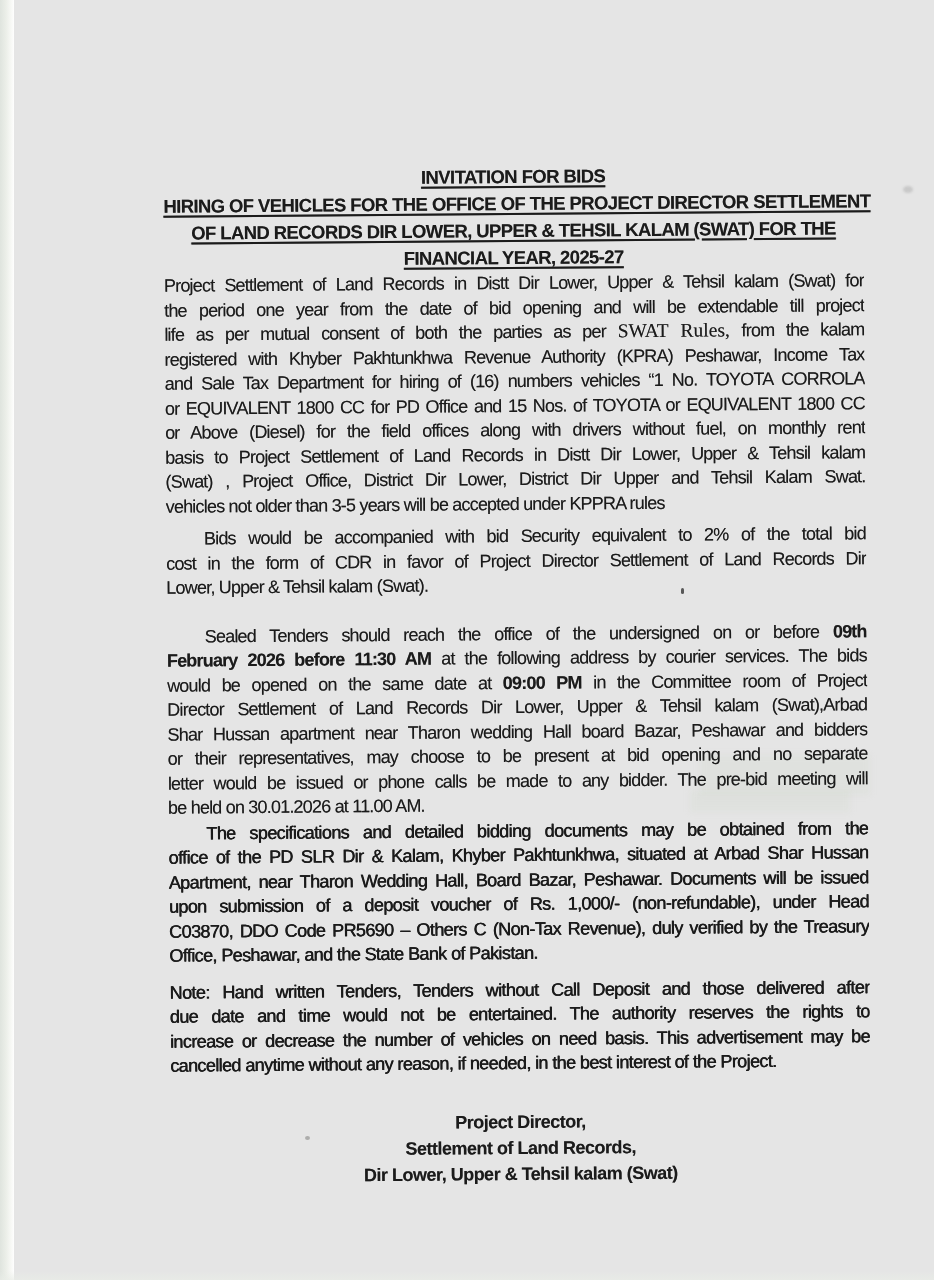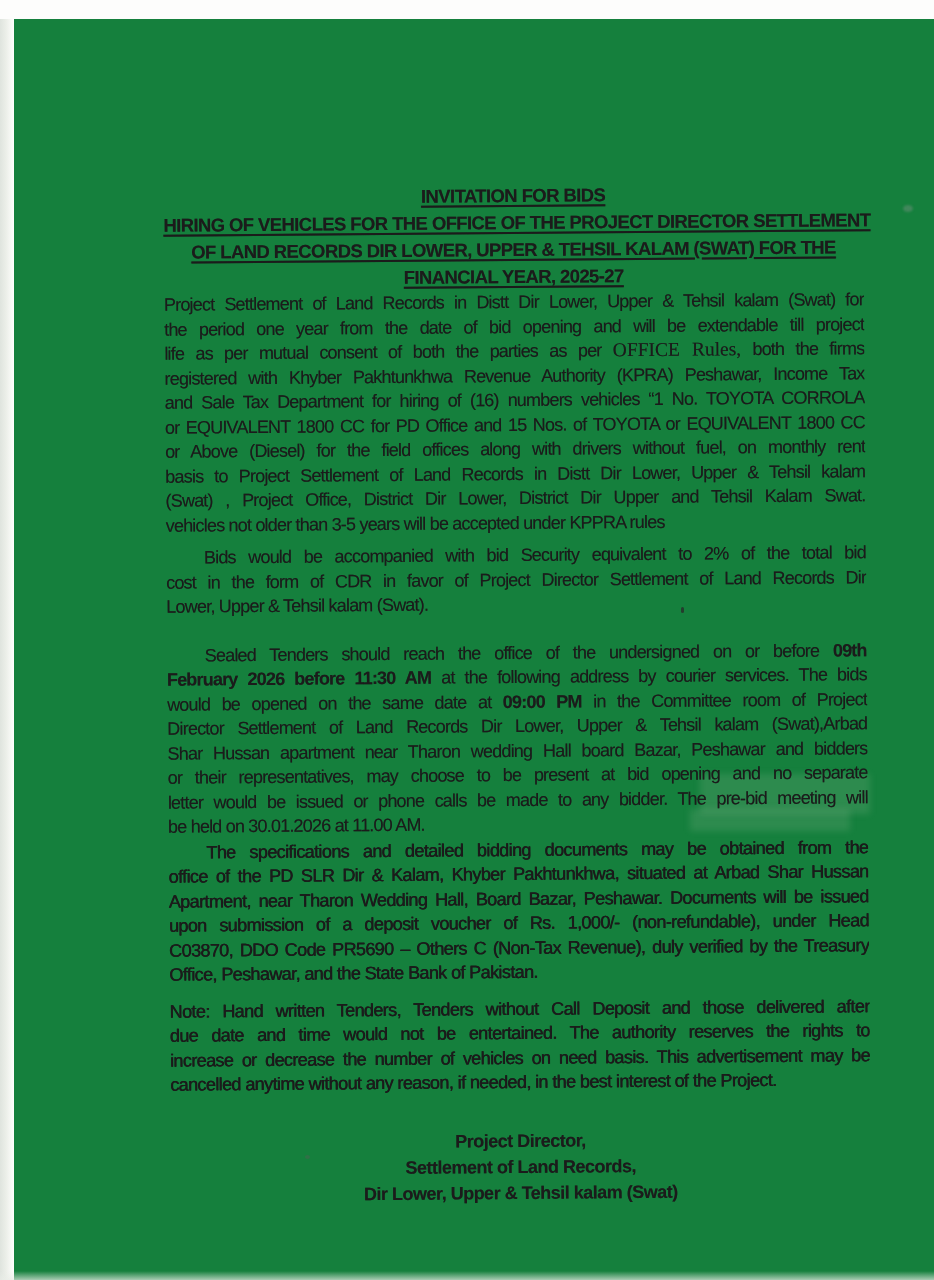--- a/index.html
+++ b/index.html
@@ -1,21 +1,21 @@
 <!DOCTYPE html>
 <html><head>
 <meta charset="utf-8">
 <style>
   html,body{margin:0;padding:0;}
   body{
     width:934px;height:1280px;overflow:hidden;position:relative;
     background:#fdfdfc;
     font-family:"Liberation Sans",sans-serif;
   }
-  .page{position:absolute;inset:0;background:#15803d;margin-top:19px;}
+  .page{position:absolute;inset:0;background:#e5e5e5;}
   .edge-left{
     position:absolute;left:0;top:0;width:14px;height:1280px;
     background:linear-gradient(90deg,#dfe4de 0%,#ecefe9 45%,#f8f9f6 80%,#fefefe 100%);
   }
   .edge-bottom{
     position:absolute;left:0;bottom:0;width:934px;height:9px;
     background:linear-gradient(0deg,#e9ede7 0%,rgba(254,254,254,0) 100%);
     opacity:.7;
   }
   .speck{position:absolute;border-radius:50%;}
@@ -70,21 +70,21 @@
     <div class="title-block">
       <div class="tline"><span class="u">INVITATION FOR BIDS</span></div>
       <div class="tline"><span class="u">HIRING OF VEHICLES FOR THE OFFICE OF THE PROJECT DIRECTOR SETTLEMENT</span></div>
       <div class="tline"><span class="u">OF LAND RECORDS DIR LOWER, UPPER &amp; TEHSIL KALAM (SWAT)  FOR THE</span></div>
       <div class="tline"><span class="u">FINANCIAL YEAR, 2025-27</span></div>
     </div>
 
     <div class="para p1">
       <div class="ln j">Project Settlement of Land Records in Distt Dir Lower, Upper &amp; Tehsil kalam (Swat) for</div>
       <div class="ln j">the period one year from the date of bid opening and will be extendable till project</div>
-      <div class="ln j"><span>life as per mutual consent of both the parties as per </span><span class="serif">OFFICE Rules,</span><span> both the firms</span></div>
+      <div class="ln j"><span>life as per mutual consent of both the parties as per </span><span class="serif">SWAT Rules,</span><span> from the kalam</span></div>
       <div class="ln j">registered with Khyber Pakhtunkhwa Revenue Authority (KPRA) Peshawar, Income Tax</div>
       <div class="ln j">and Sale Tax Department for hiring of (16) numbers vehicles “1 No. TOYOTA CORROLA</div>
       <div class="ln j">or EQUIVALENT 1800 CC for PD Office and 15 Nos. of TOYOTA  or EQUIVALENT 1800 CC</div>
       <div class="ln j">or Above (Diesel)  for the  field offices along with drivers without fuel, on monthly rent</div>
       <div class="ln j">basis to Project Settlement of Land Records in Distt Dir Lower, Upper &amp; Tehsil kalam</div>
       <div class="ln j">(Swat) , Project Office, District Dir Lower, District Dir Upper and Tehsil Kalam Swat.</div>
       <div class="ln">vehicles not older than 3-5 years will be accepted under KPPRA rules</div>
     </div>
 
     <div class="para p2">

